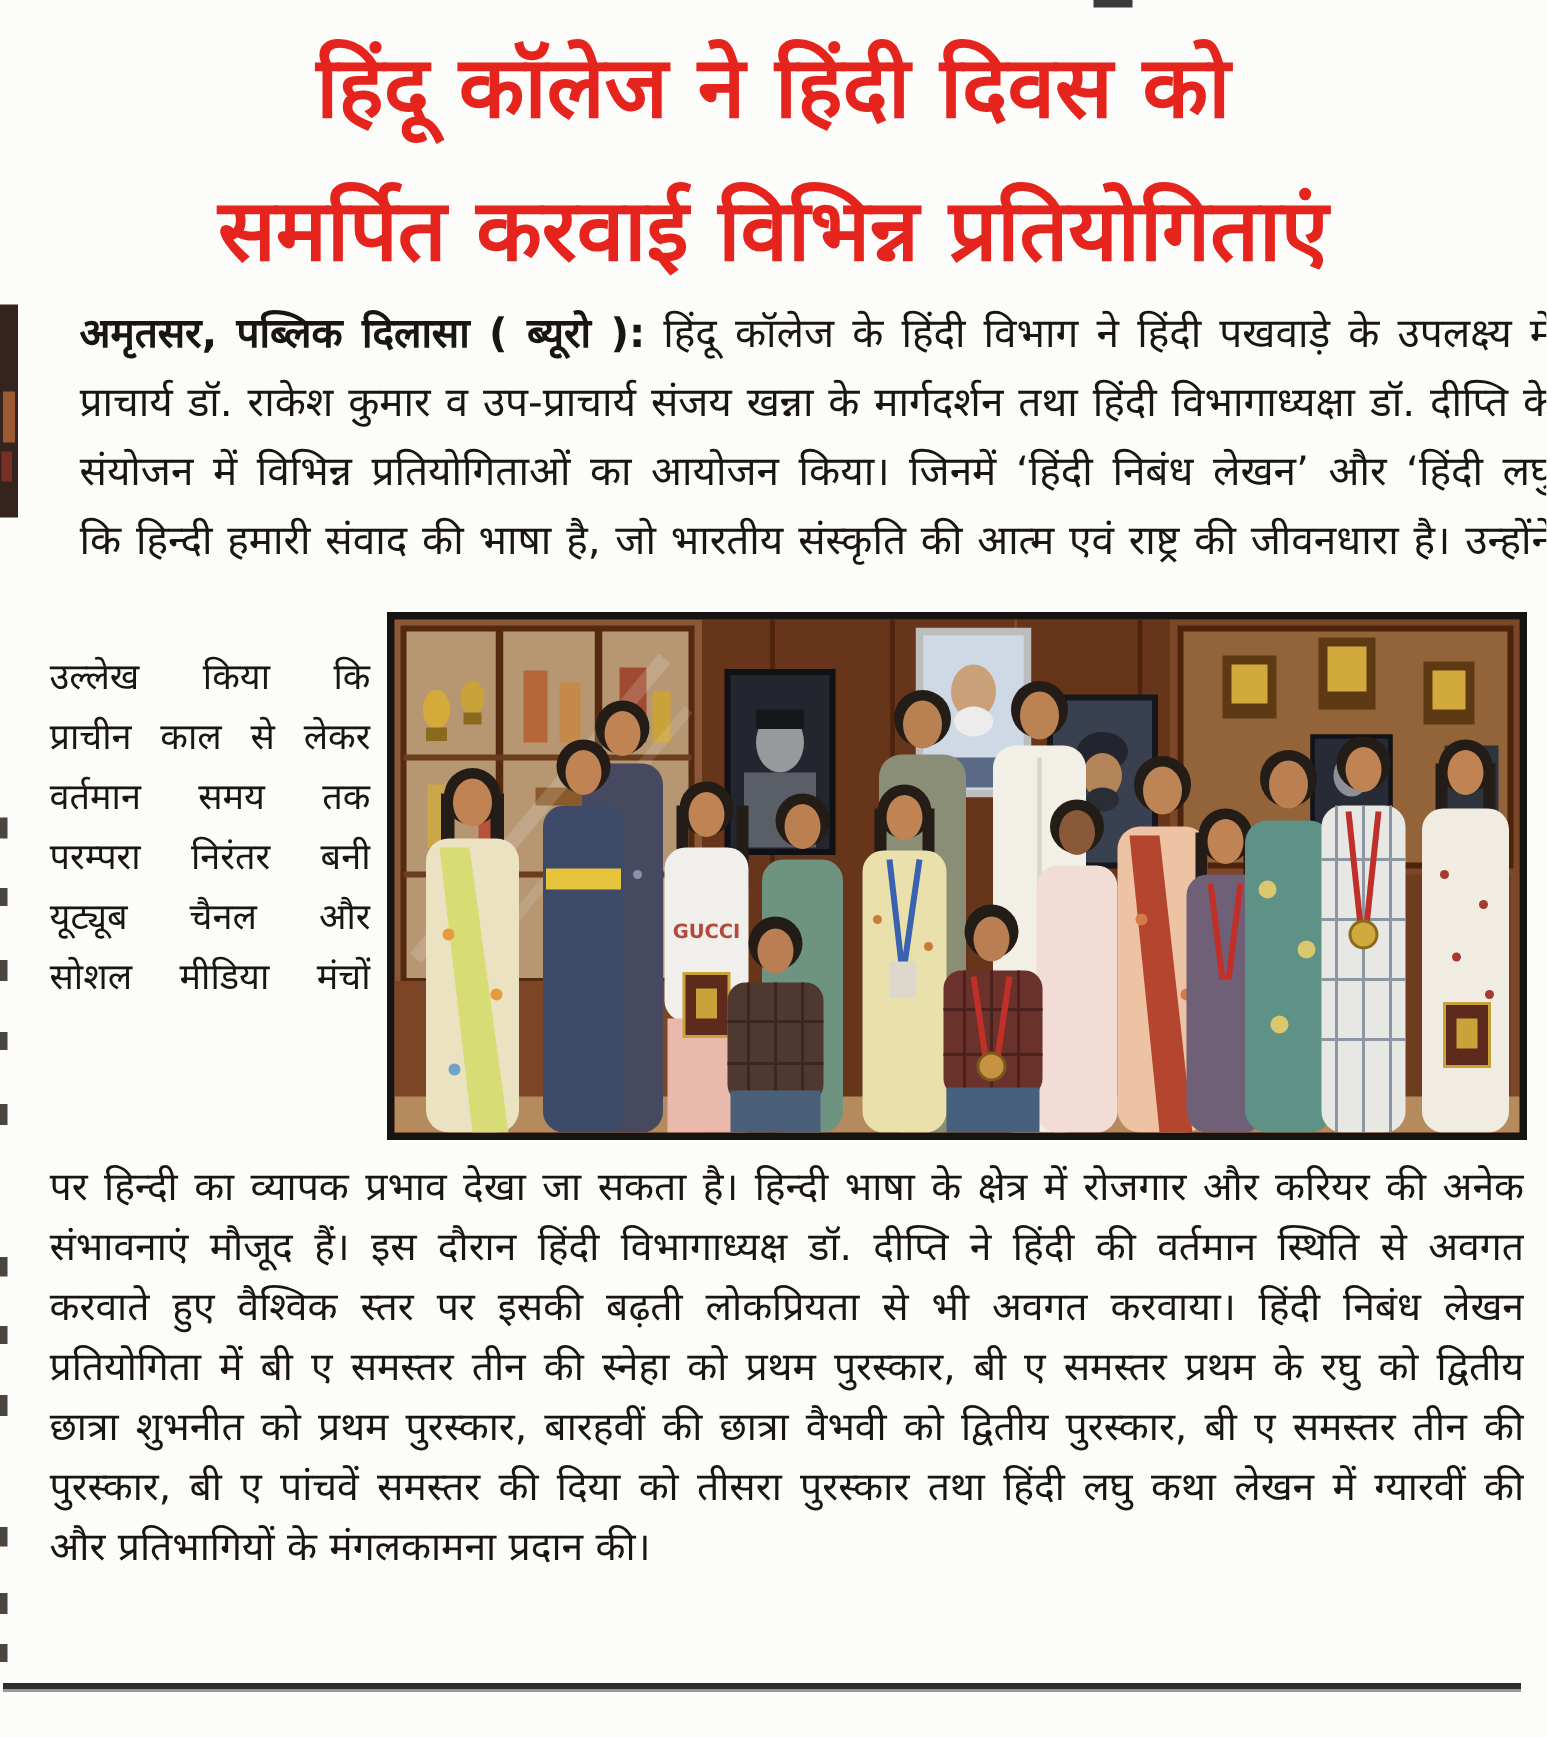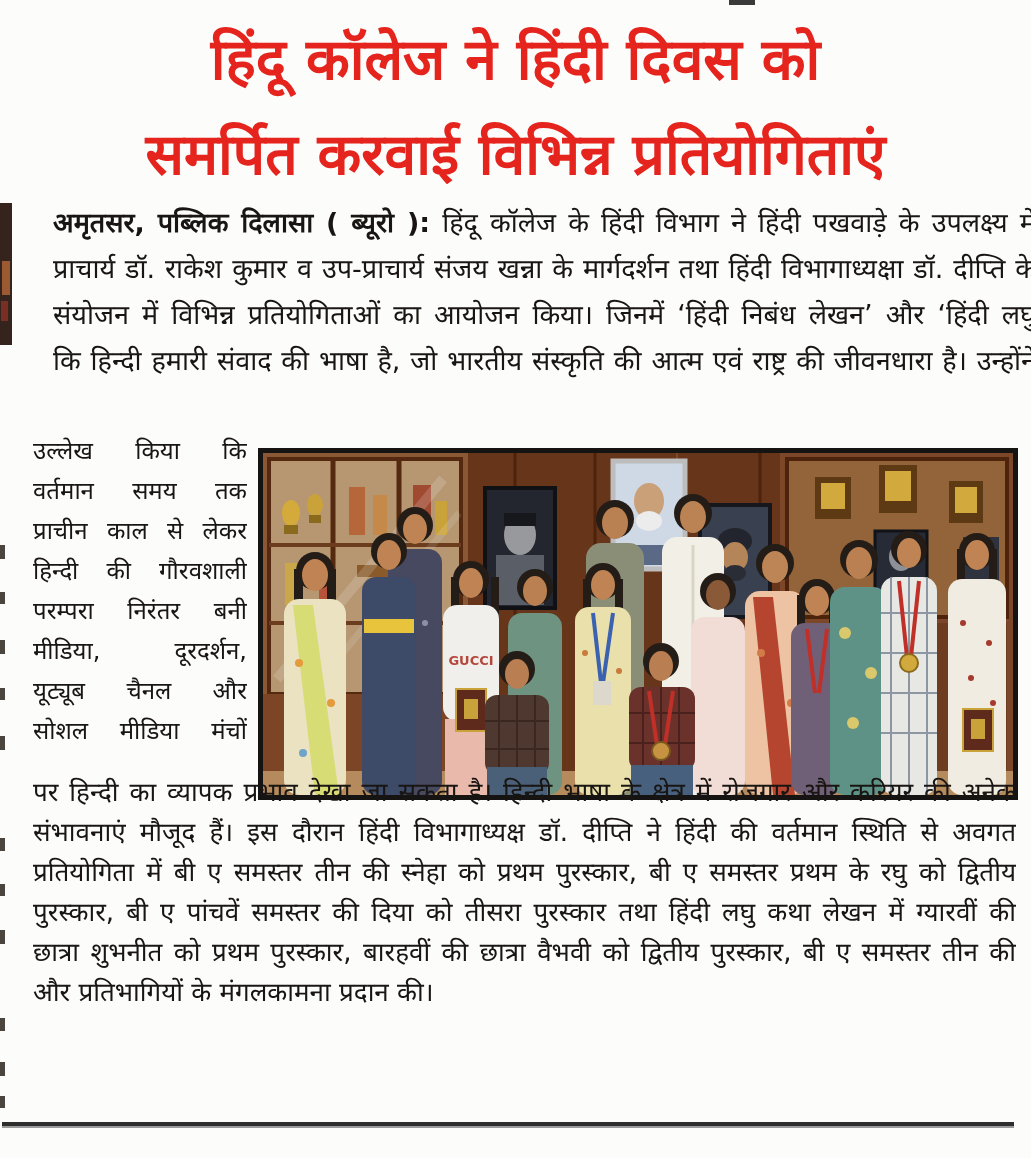--- a/index.html
+++ b/index.html
@@ -23,21 +23,21 @@
   .p1{top:200px;font-size:27px;margin-left:20px;}
   .p1 .jline{line-height:46px;height:46px;}
   .leftcol{position:absolute;left:33px;top:431px;width:214px;font-size:24px;}
   .leftcol .jline{line-height:40px;height:40px;}
   .p2{top:772px;font-size:26px;}
   .p2 .jline{line-height:40px;height:40px;}
   .lastline{text-align-last:left !important;}
   .lead{font-weight:bold;}
   
   .photo{
-    position:absolute;left:258px;top:448px;width:750px;height:342px;
+    position:absolute;left:258px;top:408px;width:750px;height:342px;
     border:5px solid #151413;background:#6e3d20;
   }
   .photo svg{display:block;}
   
   .edge-strip{
     position:absolute;left:0;top:203px;width:12px;height:142px;
     background:#35241d;
   }
   .edge-strip .spot{position:absolute;left:2px;top:58px;width:8px;height:34px;background:#9c5a33;}
   .edge-strip .spot2{position:absolute;left:1px;top:98px;width:7px;height:20px;background:#7a2f24;}
@@ -63,25 +63,23 @@
     <div class="jline">
       <span class="lead">अमृतसर, पब्लिक दिलासा ( ब्यूरो ):</span><span> हिंदू कॉलेज के हिंदी विभाग ने हिंदी पखवाड़े के उपलक्ष्य में</span>
     </div>
     <div class="jline">प्राचार्य डॉ. राकेश कुमार व उप-प्राचार्य संजय खन्ना के मार्गदर्शन तथा हिंदी विभागाध्यक्षा डॉ. दीप्ति के</div>
     <div class="jline">संयोजन में विभिन्न प्रतियोगिताओं का आयोजन किया। जिनमें ‘हिंदी निबंध लेखन’ और ‘हिंदी लघु</div>
     <div class="jline">कि हिन्दी हमारी संवाद की भाषा है, जो भारतीय संस्कृति की आत्म एवं राष्ट्र की जीवनधारा है। उन्होंने</div>
   </div>
 
   <div class="leftcol">
     <div class="jline">उल्लेख किया कि</div>
+    <div class="jline">प्राचीन काल से लेकर</div>
     <div class="jline">वर्तमान समय तक</div>
-    <div class="jline">प्राचीन काल से लेकर</div>
-    <div class="jline">हिन्दी की गौरवशाली</div>
     <div class="jline">परम्परा निरंतर बनी</div>
-    <div class="jline">मीडिया, दूरदर्शन,</div>
     <div class="jline">यूट्यूब चैनल और</div>
     <div class="jline">सोशल मीडिया मंचों</div>
   </div>
 
   <div class="photo">
     <svg width="750" height="342" viewBox="0 0 750 342">
 
       <rect x="0" y="0" width="750" height="342" fill="#6e3d20"></rect>
       <rect x="205" y="0" width="312" height="342" fill="#66351a"></rect>
       <line x1="252" y1="0" x2="252" y2="342" stroke="#4e230c" stroke-width="3"></line>
@@ -249,23 +247,24 @@
       <path d="M380 234 L380 318 M398 234 L398 318 M416 234 L416 318 M366 260 L432 260 M366 290 L432 290" stroke="#4a211d" stroke-width="2" fill="none"></path>
       <path d="M386 238 L394 292 M410 238 L402 292" stroke="#c03028" stroke-width="4" fill="none"></path>
       <circle cx="398" cy="298" r="9" fill="#c89243" stroke="#7a5a1c" stroke-width="2"></circle>
       <rect x="368" y="312" width="62" height="30" fill="#46607e"></rect>
     </svg>
   </div>
 
   <div class="para p2">
     <div class="jline">पर हिन्दी का व्यापक प्रभाव देखा जा सकता है। हिन्दी भाषा के क्षेत्र में रोजगार और करियर की अनेक</div>
     <div class="jline">संभावनाएं मौजूद हैं। इस दौरान हिंदी विभागाध्यक्ष डॉ. दीप्ति ने हिंदी की वर्तमान स्थिति से अवगत</div>
+    <div class="jline">करवाते हुए वैश्विक स्तर पर इसकी बढ़ती  लोकप्रियता से भी अवगत करवाया। हिंदी निबंध लेखन</div>
     <div class="jline">प्रतियोगिता में बी ए समस्तर तीन की स्नेहा को प्रथम पुरस्कार, बी ए समस्तर प्रथम के रघु को  द्वितीय</div>
+    <div class="jline">छात्रा शुभनीत को प्रथम पुरस्कार, बारहवीं की छात्रा वैभवी को द्वितीय पुरस्कार, बी ए समस्तर तीन की</div>
     <div class="jline">पुरस्कार, बी ए पांचवें समस्तर की दिया को तीसरा पुरस्कार तथा हिंदी लघु कथा लेखन में ग्यारवीं की</div>
-    <div class="jline">छात्रा शुभनीत को प्रथम पुरस्कार, बारहवीं की छात्रा वैभवी को द्वितीय पुरस्कार, बी ए समस्तर तीन की</div>
     <div class="jline lastline">और प्रतिभागियों के मंगलकामना प्रदान की।</div>
   </div>
 
   <div class="edge-strip">
     <div class="spot"></div>
       <div class="spot2"></div>
   </div>
   <div class="frag" style="top:545px;height:14px;"></div>
   <div class="frag" style="top:592px;height:12px;"></div>
   <div class="frag" style="top:640px;height:14px;"></div>

